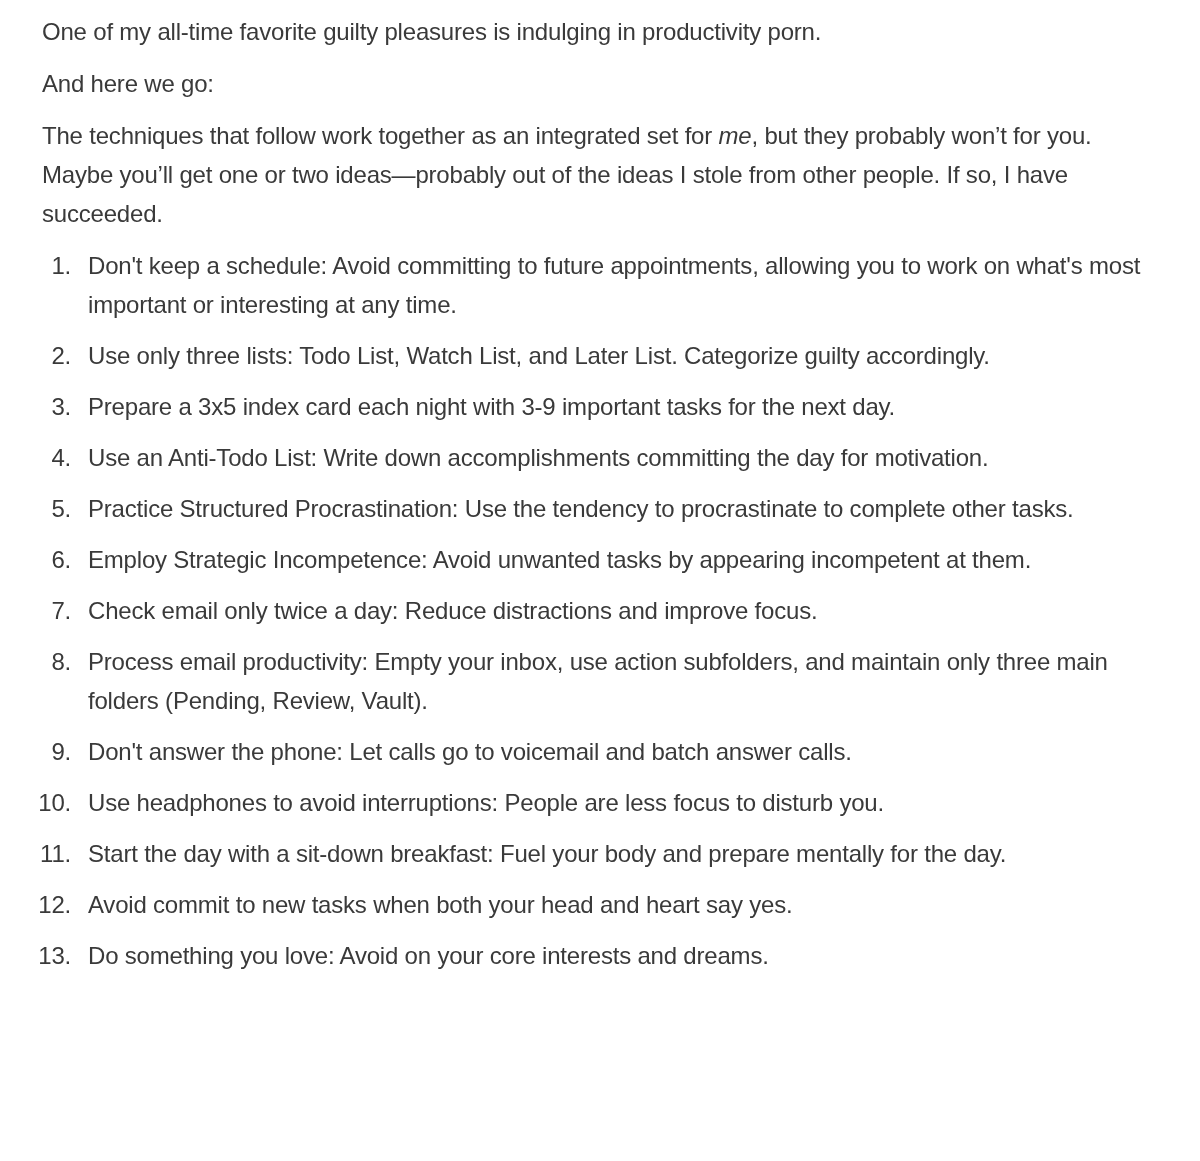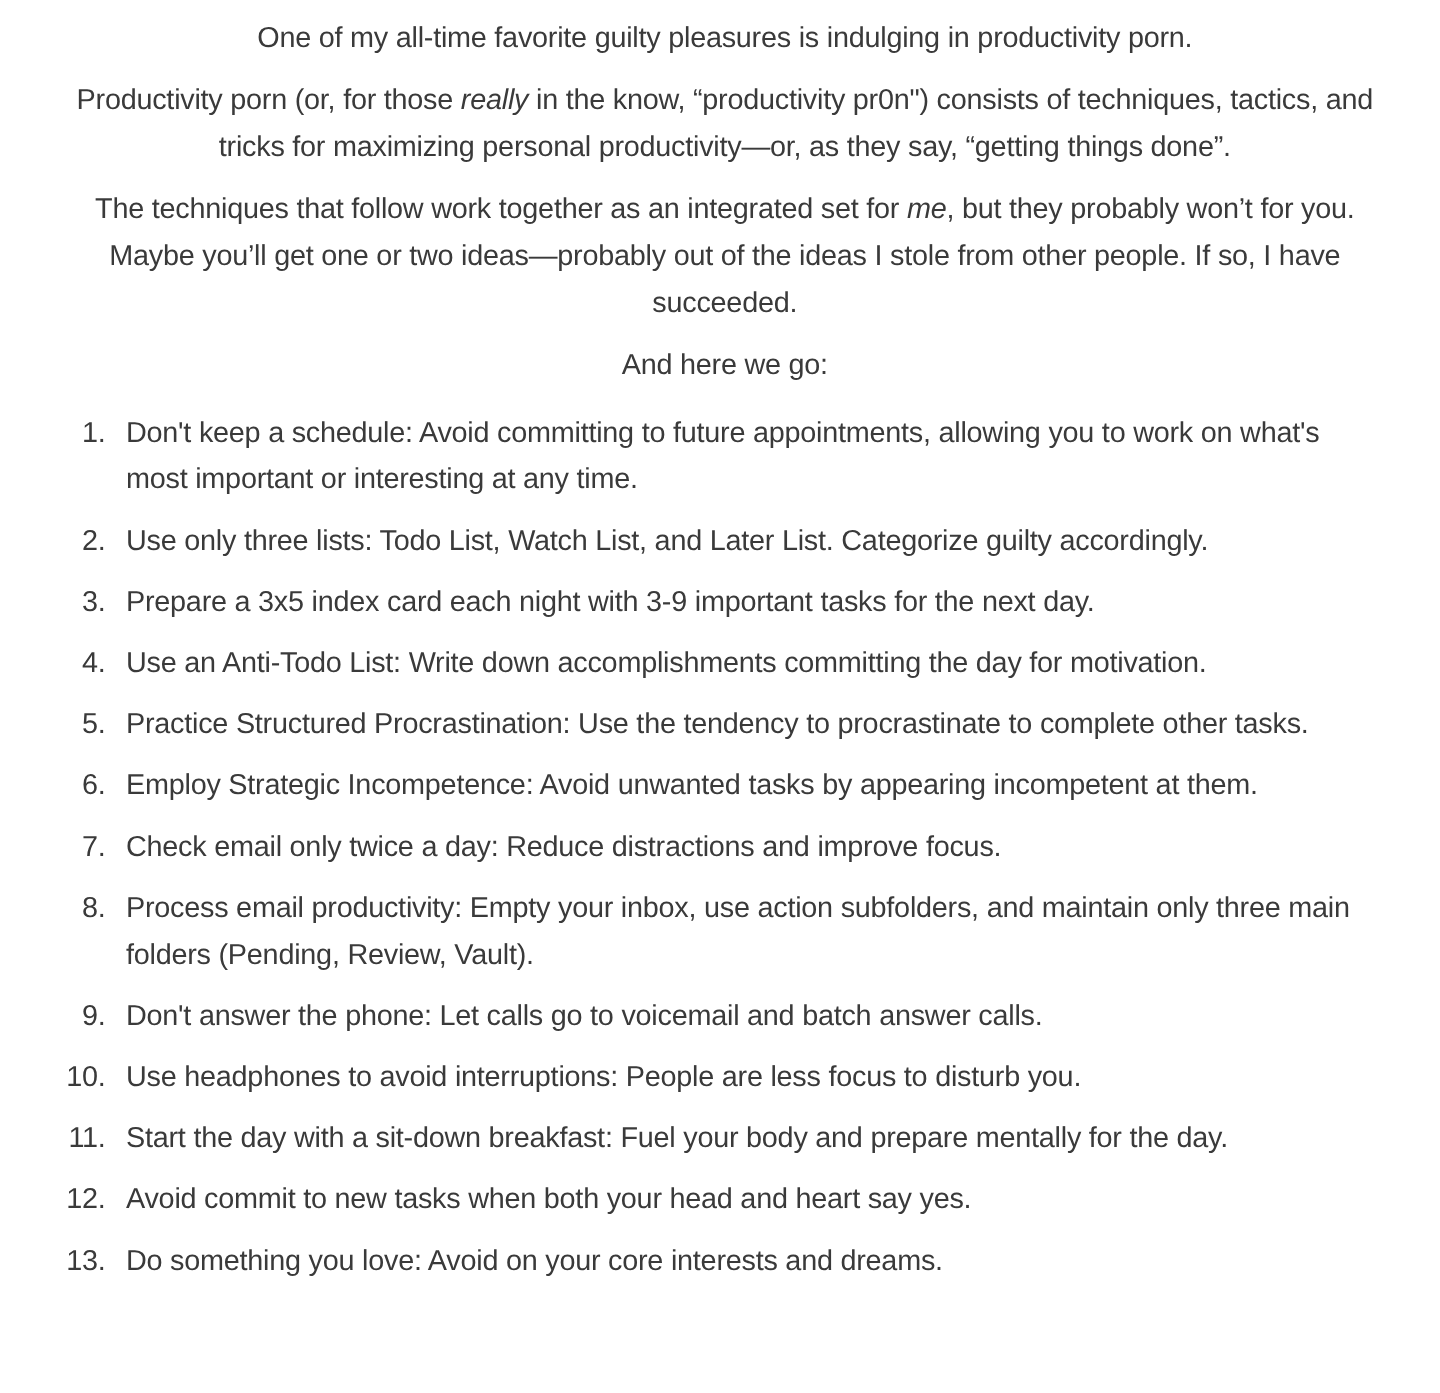--- a/index.html
+++ b/index.html
@@ -13,29 +13,28 @@
     box-sizing: border-box;
     padding: 12px 34px 56px 42px;
     font-family: "Liberation Sans", "DejaVu Sans", sans-serif;
     font-size: 24px;
     line-height: 39px;
     letter-spacing: -0.2px;
     color: #3a3a3a;
   }
   p {
     margin: 0 0 13px 0;
-    text-align: center;
   }
   em {
     font-style: italic;
   }
   ol.tips-list {
     list-style: none;
     counter-reset: tip;
-    margin: 17px;
+    margin: 0;
     padding: 0 22px 0 46px;
   }
   ol.tips-list > li {
     counter-increment: tip;
     position: relative;
     margin: 0 0 12px 0;
   }
   ol.tips-list > li::before {
     content: counter(tip) ".";
     position: absolute;
@@ -44,25 +43,24 @@
     white-space: nowrap;
   }
 </style>
 </head>
 <body>
 
 <article>
 
   <p><span>One of my all-time favorite guilty pleasures is indulging in productivity porn.</span></p>
 
-  <p><span>Productivity porn (or, for those </span><em>really</em><span> in the know, “productivity pr0n") consists of techniques, tactics, and tricks for maximizing personal productivity—or, as they say, “getting things done”.</span></p>
+
+  <p><span>And here we go:</span></p>
 
   <p><span>The techniques that follow work together as an integrated set for </span><em>me</em><span>, but they probably won’t for you. Maybe you’ll get one or two ideas—probably out of the ideas I stole from other people. If so, I have succeeded.</span></p>
-
-  <p><span>And here we go:</span></p>
 
   <ol class="tips-list">
     <li>Don't keep a schedule: Avoid committing to future appointments, allowing you to work on what's most important or interesting at any time.</li>
     <li>Use only three lists: Todo List, Watch List, and Later List. Categorize guilty accordingly.</li>
     <li>Prepare a 3x5 index card each night with 3-9 important tasks for the next day.</li>
     <li>Use an Anti-Todo List: Write down accomplishments committing the day for motivation.</li>
     <li>Practice Structured Procrastination: Use the tendency to procrastinate to complete other tasks.</li>
     <li>Employ Strategic Incompetence: Avoid unwanted tasks by appearing incompetent at them.</li>
     <li>Check email only twice a day: Reduce distractions and improve focus.</li>
     <li>Process email productivity: Empty your inbox, use action subfolders, and maintain only three main folders (Pending, Review, Vault).</li>

